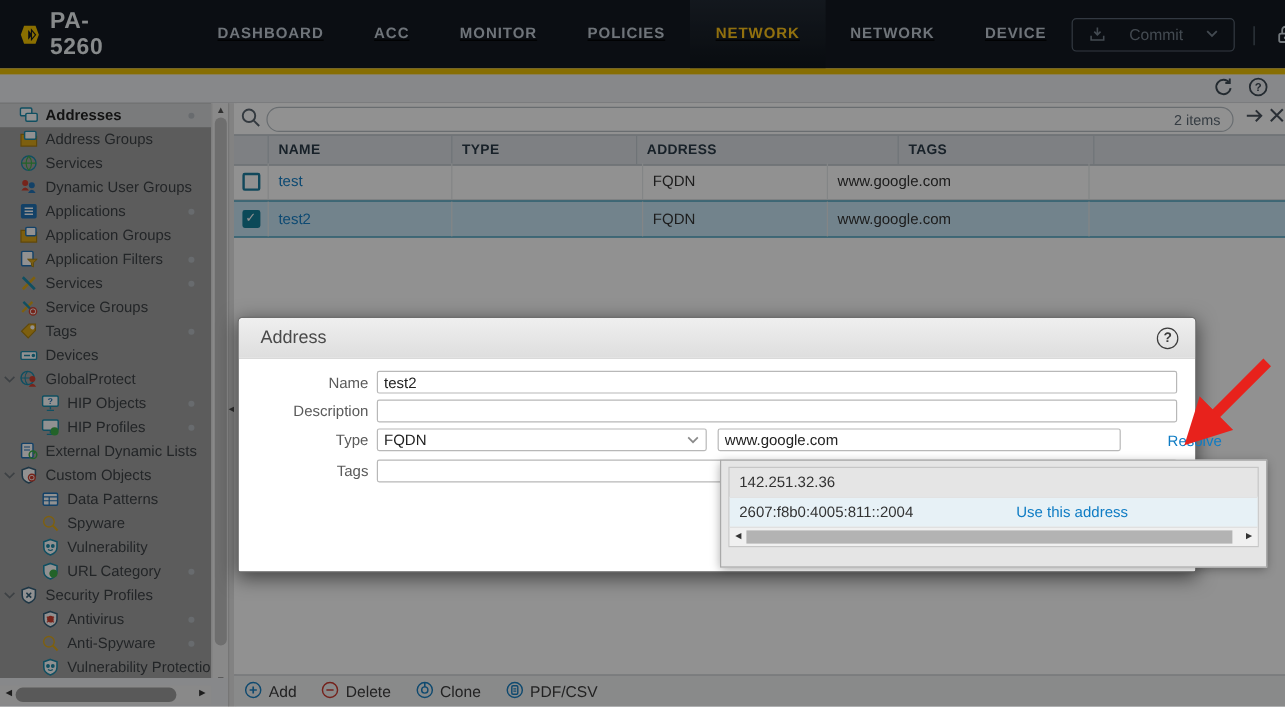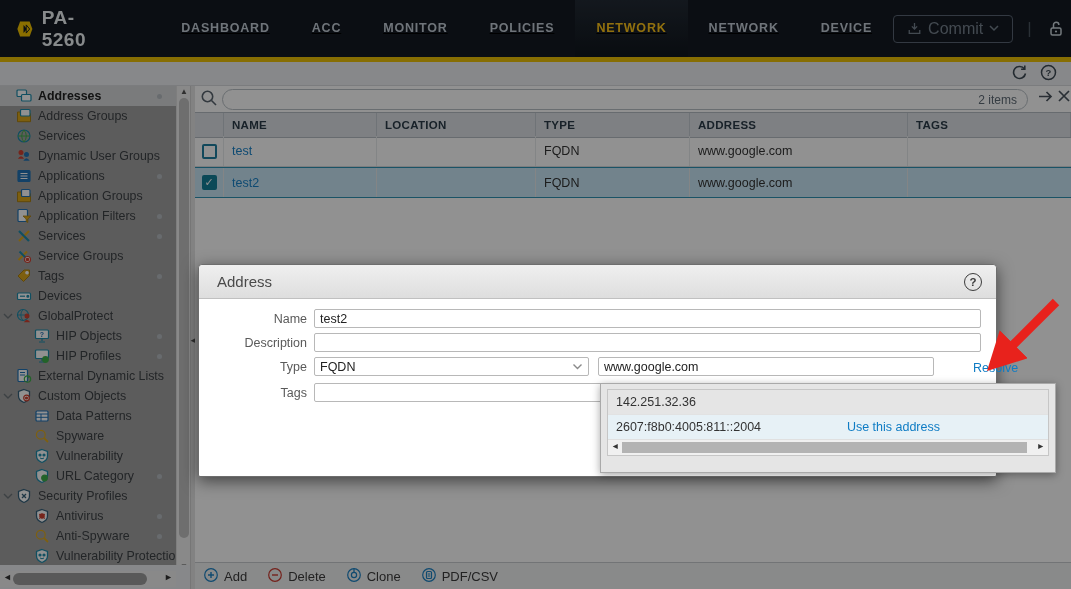--- a/index.html
+++ b/index.html
@@ -9,21 +9,21 @@
     background:#fff;-webkit-font-smoothing:antialiased;
   }
   
   .nav{position:absolute;top:0;left:0;width:1071px;height:57px;background:#141a22;display:flex;align-items:center;z-index:1;}
   .logo{display:flex;align-items:center;padding-left:16px;gap:8px;}
   .logo .device{color:#eef2f5;font-size:19px;font-weight:bold;letter-spacing:.5px;}
   .tabs{display:flex;height:57px;margin-left:66px;text-decoration:underline;}
   .tab{height:57px;line-height:57px;padding:0 21px;font-size:12.5px;font-weight:bold;letter-spacing:.8px;color:#c3ccd6;cursor:pointer;}
   .tab.active{color:#ffc61a;background:linear-gradient(#232b35,#10161d);}
   .nav-right{margin-left:auto;display:flex;align-items:center;gap:14px;padding-right:20px;}
-  .commit-btn{display:flex;align-items:center;gap:6px;border:1px solid #5a6574;border-radius:4px;height:26px;padding:0 13px;color:#77828f;font-size:16px;}
+  .commit-btn{display:flex;align-items:center;gap:19px;border:1px solid #5a6574;border-radius:4px;height:26px;padding:0 13px;color:#77828f;font-size:13px;}
   .nav-sep{color:#4a5560;font-size:17px;}
   .nav-ico{width:20px;height:20px;display:flex;align-items:center;justify-content:center;}
   
   .stripe{position:absolute;top:57px;left:0;width:1071px;height:5px;background:#eec107;z-index:1;}
   
   .toolstrip{position:absolute;top:62px;left:0;width:1071px;height:23px;background:#eef0f2;border-bottom:1px solid #d8dbde;}
   .toolstrip .icons{position:absolute;right:14px;top:2px;display:flex;gap:12px;}
   
   .sidebar{position:absolute;top:86px;left:0;width:176px;height:479px;background:#a3a3a3;overflow:hidden;}
   .side-item{height:20px;display:flex;align-items:center;font-size:12.4px;color:#3d4145;white-space:nowrap;cursor:pointer;}
@@ -468,21 +468,20 @@
       </svg>
   </span>
   <span class="filter-clear">
     <svg width="16" height="16" viewBox="0 0 16 16">
         <path d="M3 3 L13 13 M13 3 L3 13" stroke="#4a545e" stroke-width="1.7"></path>
       </svg>
   </span>
   <div class="thead" id="thead">
       <div class="th" style="width:29px"></div>
       <div class="th" style="width:153px">NAME</div>
-      <div class="th" style="width:159px">LOCATION</div>
       <div class="th" style="width:154px">TYPE</div>
       <div class="th" style="width:218px">ADDRESS</div>
       <div class="th" style="width:163px">TAGS</div>
     </div>
   <div id="tbody">
       <div class="trow" style="top: 50px;">
         <div class="td cbcell" style="width:29px">
           <span class="cb"></span>
         </div>
         <div class="td name" style="width:153px">

